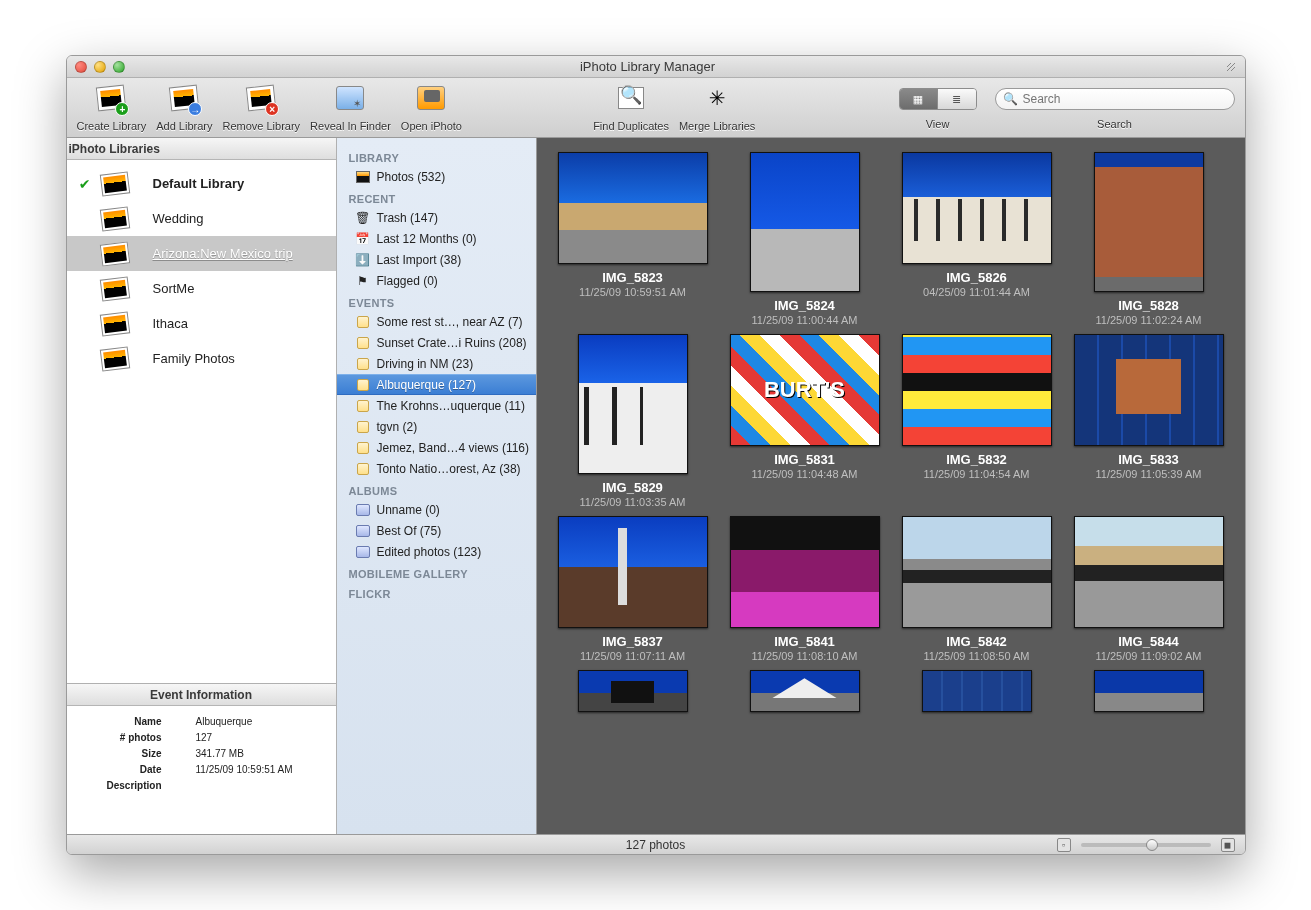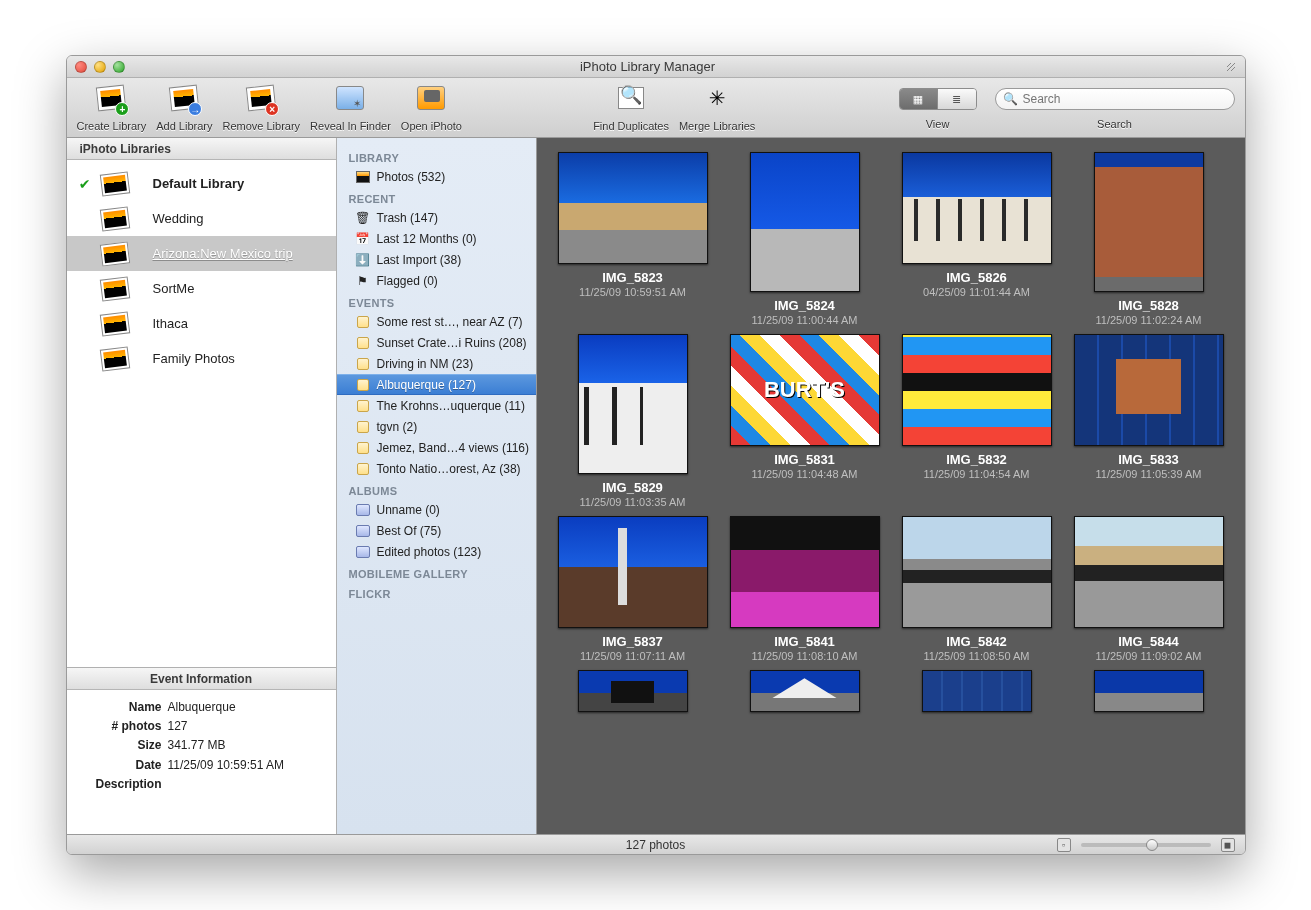--- a/index.html
+++ b/index.html
@@ -86,37 +86,37 @@
     border:1px solid #9a9a9a; border-radius:11px; background:linear-gradient(#fff,#f3f3f3);
     display:flex; align-items:center; padding:0 8px; color:#777;
   }
   .searchbox input { border:none; background:transparent; outline:none; font-size:12px; width:100%; color:#333;}
   .searchbox .mag { margin-right:4px; font-size:12px; color:#888;}
 
   .content { flex:1; display:flex; min-height:0;}
   .col-left { width:270px; background:#fff; border-right:1px solid #b0b0b0; display:flex; flex-direction:column;}
   .col-left .hdr {
     height:22px; background:linear-gradient(#f6f6f6,#dedede); border-bottom:1px solid #b5b5b5;
-    padding-left:13px; font-size:12px; font-weight:bold; color:#3a3a3a; display:flex; align-items:center;
+    padding-left:2px; font-size:12px; font-weight:bold; color:#3a3a3a; display:flex; align-items:center;
   }
   .lib-list { flex:1; overflow:auto; padding-top:6px;}
   .lib-item { display:flex; align-items:center; height:35px; padding-left:10px; cursor:default;}
   .lib-item.selected { background:#c8c8c8; color:#fff; text-shadow:0 1px 1px rgba(0,0,0,0.3);text-decoration:underline;}
   .lib-item.default .name{ font-weight:bold;}
   .check-dot { width:16px; text-align:center; color:#1a9e1a; font-size:14px;}
   .lib-thumb { width:28px; height:22px; margin:0 8px; position:relative;}
   .lib-thumb::before{content:""; position:absolute; inset:0; background:#fff; border:1px solid #888; transform:rotate(-7deg);}
   .lib-thumb::after{content:""; position:absolute; inset:3px; background:linear-gradient(#ff8c00,#ffb400 40%,#000 40%); transform:rotate(-7deg);}
   .lib-item .name{ font-size:13px; color:#222;margin-left:16px;}
   .lib-item.selected .name{ color:#fff;}
 
   .info-panel { border-top:1px solid #b0b0b0;}
   .info-panel .hdr{ text-align:right; justify-content:center; padding:0;}
   .info-body { padding:8px 10px 40px 10px;}
-  .info-row { display:flex; font-size:12px; color:#222; line-height:1.6;}
+  .info-row { display:flex; font-size:10px; color:#222; line-height:1.6;gap:28px;}
   .info-row .k { width:85px; text-align:right; margin-right:6px; font-weight:bold;}
 
   .col-mid { width:200px; background:linear-gradient(#e4ecf6,#d7e2ef); border-right:1px solid #9a9a9a; overflow:auto; padding:8px 0;}
   .sec-hdr { font-size:11px; font-weight:bold; color:#7c8896; padding:6px 10px 2px 12px; letter-spacing:0.3px;}
   .mid-item { display:flex; align-items:center; height:21px; padding:0 6px 0 18px; font-size:12px; color:#222; cursor:default; white-space:nowrap; overflow:hidden;}
   .mid-item .mi-ico { width:16px; height:14px; margin-right:6px; display:inline-flex; align-items:center; justify-content:center; font-size:12px;}
   .mid-item.selected { background:linear-gradient(#5c98de,#3b7ed4); color:#fff; border-top:1px solid #7db0ea; border-bottom:1px solid #2e6bc0; text-shadow:0 1px 0 rgba(0,0,0,0.3);}
   .evbox { width:12px; height:12px; border:1px solid #caa54a; border-radius:2px; background:linear-gradient(#fff3cf,#ffe08a);}
   .albico { width:14px; height:12px; border:1px solid #6a7bb0; background:linear-gradient(#dfe7ff,#a8b8e8); border-radius:2px;}
   .photos-ico { width:14px; height:12px; background:linear-gradient(#ffda80,#ff9800 40%, #111 40%); border:1px solid #666;}

